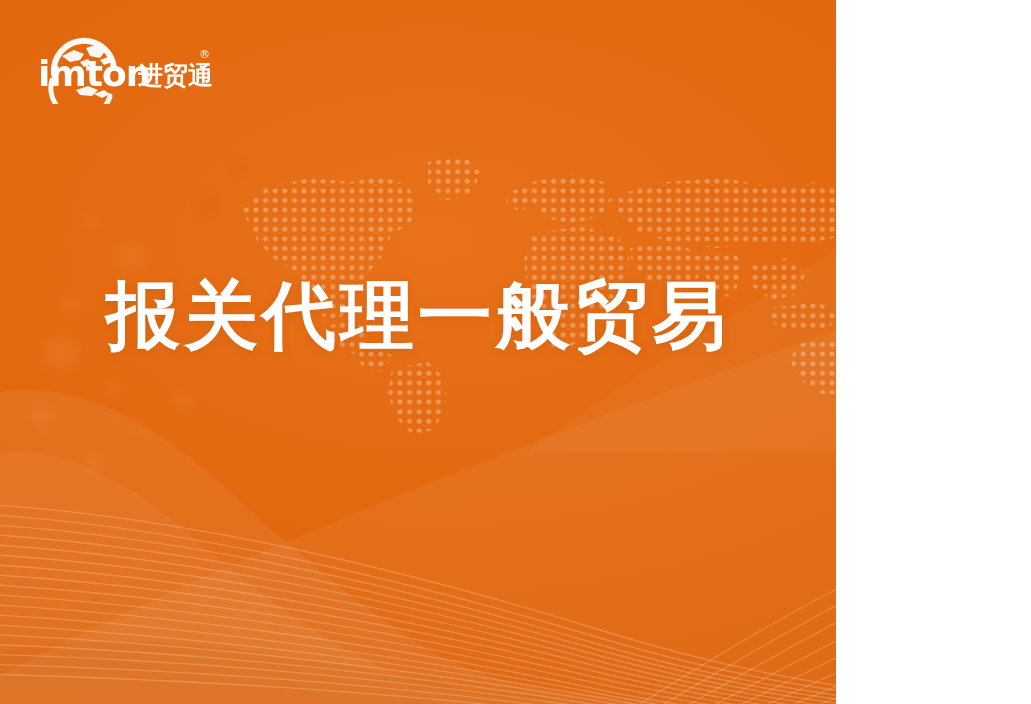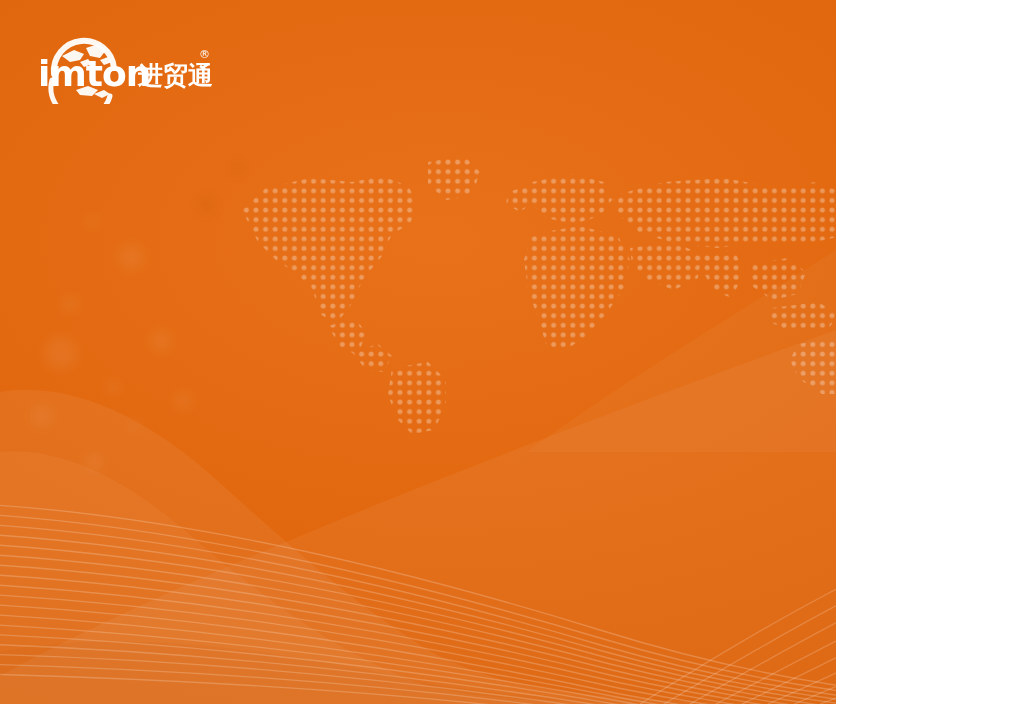--- a/index.html
+++ b/index.html
@@ -239,15 +239,16 @@
 
       <text x="2" y="58" font-family="'DejaVu Sans','Liberation Sans',sans-serif" font-size="36" font-weight="700" fill="#ffffff" letter-spacing="-1">imton</text>
 
       <text x="102" y="56" font-family="'DejaVu Sans','Liberation Sans',sans-serif" font-size="25" font-weight="700" fill="#ffffff" letter-spacing="0">进贸通</text>
 
       <text x="163" y="30" font-family="'DejaVu Sans','Liberation Sans',sans-serif" font-size="11" fill="#ffffff">®</text>
     </svg>
   </div>
 
   <div class="headline">
+    <span class="line l2">报关代理一般贸易</span>
   </div>
 
 </div>
 
 </body></html>

